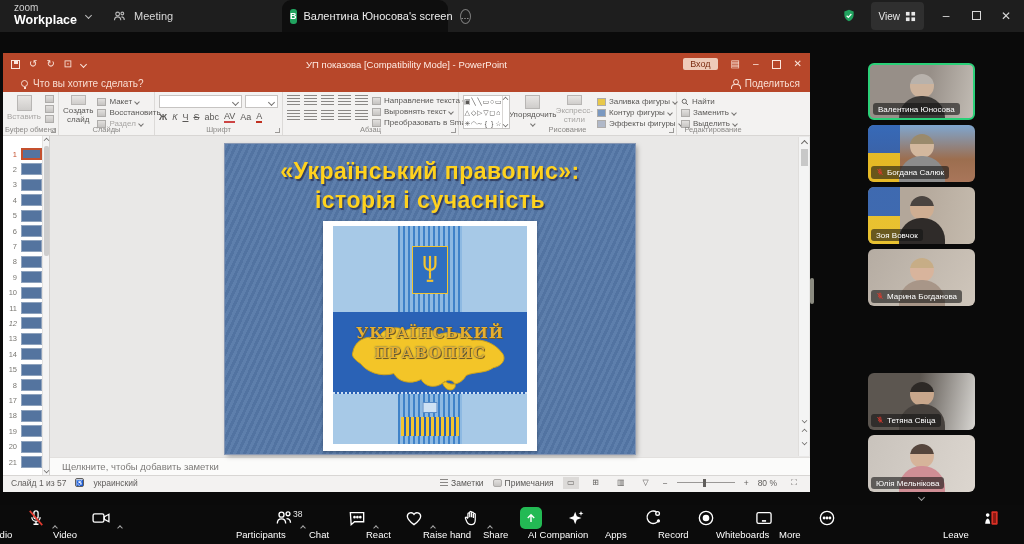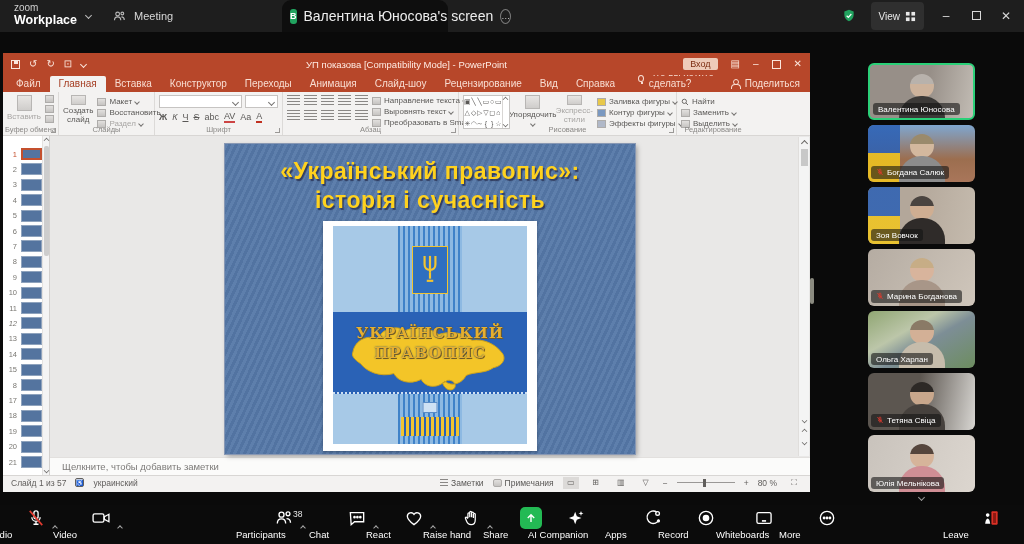--- a/index.html
+++ b/index.html
@@ -11,21 +11,21 @@
   #ztop { position:absolute; left:0; top:0; width:1024px; height:32px; background:#1e1e1e; }
   .zlogo { position:absolute; left:14px; top:3px; color:#fff; line-height:1; }
   .zlogo .l1 { font-size:10px; color:#cfcfcf; }
   .zlogo .l2 { font-size:12.5px; font-weight:bold; margin-top:1px; }
   .chev { display:inline-block; width:5px; height:5px; border-right:1.4px solid #bdbdbd; border-bottom:1.4px solid #bdbdbd; transform:rotate(45deg); }
   .chev.up { transform:rotate(-135deg); }
   #logo-chev { position:absolute; left:86px; top:13px; }
   #meeting-tab { position:absolute; left:112px; top:0; height:32px; display:flex; align-items:center; gap:7px; color:#d8d8d8; font-size:11px; }
   #screen-tab { position:absolute; left:282px; top:0; width:166px; height:32px; background:#0e0e0e; border-radius:9px 9px 0 0; display:flex; align-items:center; padding:0 8px; gap:7px; }
   .tab-avatar { width:15px; height:15px; border-radius:3px; background:#21a35f; color:#fff; font-size:9px; font-weight:bold; display:flex; align-items:center; justify-content:center; }
-  #screen-tab .lbl { color:#ededed; font-size:14px; white-space:nowrap; flex:1; }
+  #screen-tab .lbl { color:#ededed; font-size:11px; white-space:nowrap; flex:1; }
   .ellipsis-btn { width:15px; height:15px; border:1px solid #7b7b7b; border-radius:50%; color:#cfcfcf; font-size:9px; line-height:12px; text-align:center; }
   #ztop-right { position:absolute; right:0; top:0; height:32px; display:flex; align-items:center; gap:14px; padding-right:10px; }
   .view-pill { height:28px; background:#2f2f2f; border-radius:4px; display:flex; align-items:center; gap:5px; padding:0 8px; color:#e8e8e8; font-size:10px; }
   .winbtn { color:#d8d8d8; font-size:12px; width:16px; text-align:center; }
   .boxbtn { width:9px; height:9px; border:1.2px solid #d8d8d8; display:inline-block; }
 
   
   #stage { position:absolute; left:0; top:32px; width:1024px; height:473px; background:#0a0a0a; }
   #stage-scrollthumb { position:absolute; left:810px; top:246px; width:4px; height:26px; background:#8b8b80; border-radius:2px; }
 
@@ -209,32 +209,20 @@
         <div class="ppt-tb-right">
           <span class="signin">Вход</span>
           <span class="qat-glyph">▤</span>
           <span class="qat-glyph">–</span>
           <span class="boxbtn" style="border-color:#fbe6dc"></span>
           <span class="qat-glyph">✕</span>
         </div>
       </div>
 
       <div class="ppt-tabs">
-        <div id="tabs-holder" style="display:flex">
-            <div class="ppt-tab">Файл</div>
-            <div class="ppt-tab active">Главная</div>
-            <div class="ppt-tab">Вставка</div>
-            <div class="ppt-tab">Конструктор</div>
-            <div class="ppt-tab">Переходы</div>
-            <div class="ppt-tab">Анимация</div>
-            <div class="ppt-tab">Слайд-шоу</div>
-            <div class="ppt-tab">Рецензирование</div>
-            <div class="ppt-tab">Вид</div>
-            <div class="ppt-tab">Справка</div>
-          </div>
         <div class="tellme">
           <span class="bulb"></span>
           <span>Что вы хотите сделать?</span>
         </div>
         <div class="ppt-share">
           <span class="person-ico"></span>
           <span>Поделиться</span>
         </div>
       </div>
 
@@ -612,27 +600,20 @@
           <div class="sil-body" style="background: rgb(168, 150, 136);"></div>
           <div class="nametag">
             <span><svg width="8" height="8" viewBox="0 0 24 24" fill="none" stroke="#e03a2f" stroke-width="2.4">
                 <rect x="9.5" y="3" width="5" height="10" rx="2.5"></rect>
                 <path d="M7 11a5 5 0 0 0 10 0M12 16v4"></path>
                 <path d="M4 3 20 21" stroke="#e03a2f"></path>
               </svg></span>
             <span>Марина Богданова</span>
           </div>
         </div>
-        <div class="tile" style="top: 279px; background: linear-gradient(150deg, rgb(144, 166, 115) 0%, rgb(188, 198, 169) 35%, rgb(125, 142, 150) 55%, rgb(109, 141, 95) 100%);">
-          <div class="sil-head" style="background: linear-gradient(rgb(138, 122, 102) 0px, rgb(138, 122, 102) 42%, rgb(211, 176, 150) 42%);"></div>
-          <div class="sil-body" style="background: rgb(198, 188, 171);"></div>
-          <div class="nametag">
-            <span>Ольга Харлан</span>
-          </div>
-        </div>
         <div class="tile" style="top: 341px; background: linear-gradient(100deg, rgb(92, 86, 80) 45%, rgb(216, 214, 210));">
           <div class="sil-head" style="background: linear-gradient(rgb(45, 41, 38) 0px, rgb(45, 41, 38) 42%, rgb(200, 167, 140) 42%);"></div>
           <div class="sil-body" style="background: rgb(70, 65, 61);"></div>
           <div class="nametag">
             <span><svg width="8" height="8" viewBox="0 0 24 24" fill="none" stroke="#e03a2f" stroke-width="2.4">
                 <rect x="9.5" y="3" width="5" height="10" rx="2.5"></rect>
                 <path d="M7 11a5 5 0 0 0 10 0M12 16v4"></path>
                 <path d="M4 3 20 21" stroke="#e03a2f"></path>
               </svg></span>
             <span>Тетяна Свіца</span>

